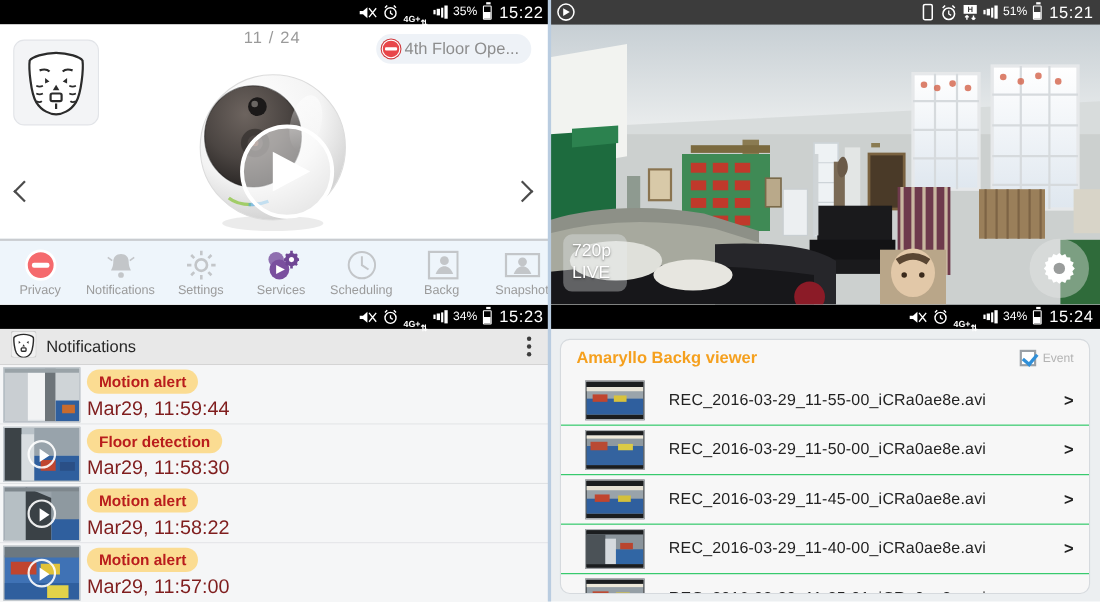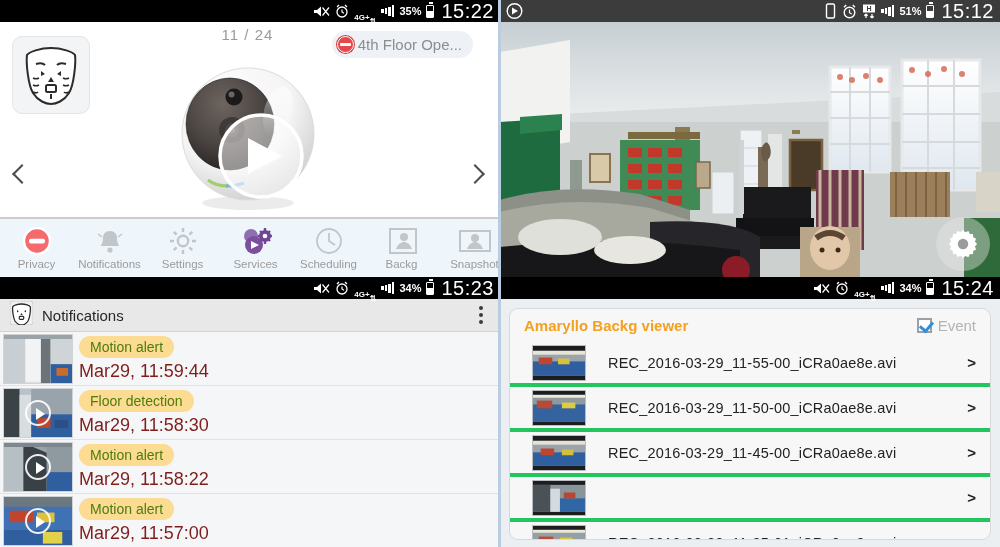--- a/index.html
+++ b/index.html
@@ -25,42 +25,42 @@
     height: 22px; background:#000; color:#fff;
     display:flex; align-items:center; justify-content:flex-end;
     padding: 0 6px 0 6px; gap:5px;
     font-size: 13px; font-weight:bold; letter-spacing:0;
     position:relative; z-index: 20;
   }
   .statusbar.grey { background:#3c3c3c; }
   .statusbar .si { display:inline-flex; align-items:center; line-height:1; }
   .statusbar .sb-left { position:absolute; left:6px; top:50%; transform:translateY(-50%);
                         display:flex; align-items:center; gap:4px; }
-  .statusbar .pct { font-size:11px; font-weight:bold; }
-  .statusbar .clock { font-size:20px; font-weight:normal; margin-left:2px; letter-spacing:0.5px;}
+  .statusbar .pct { font-size:11px; font-weight:normal; }
+  .statusbar .clock { font-size:15px; font-weight:normal; margin-left:2px; letter-spacing:0.5px;}
   .net-lbl { font-size:8px; line-height:0.95; text-align:center; font-weight:bold;margin-top:14px;}
   .bars { display:inline-flex; align-items:flex-end; gap:1px; height:12px; }
   .bars i { display:block; width:2.5px; background:#fff; }
   .bars i:nth-child(1){height:4px;} .bars i:nth-child(2){height:6px;}
   .bars i:nth-child(3){height:9px;} .bars i:nth-child(4){height:12px;}
   .batt { width:8px; height:13px; border:1.5px solid #fff; border-radius:1px; position:relative;
           background:linear-gradient(to top, #fff 55%, transparent 55%); }
   .batt:before { content:""; position:absolute; top:-3.5px; left:2px; width:4px; height:2px; background:#fff; }
 
   
   .tl-body { position:absolute; left:0; top:22px; width:495px; height:195px; background:#fff; }
   .logo-badge {
     position:absolute; left:12px; top:14px; width:78px; height:78px;
     border-radius:10px; background:#f3f4f6; border:1px solid #e2e4e8;
     display:flex; align-items:center; justify-content:center;
   }
   .counter { position:absolute; left:0; right:0; top:4px; text-align:center;
              color:#9a9a9a; font-size:15px; letter-spacing:1px; }
   .devpill {
-    position:absolute; right:22px; top:9px; height:27px; max-width:160px;
+    position:absolute; right:12px; top:9px; height:27px; max-width:160px;
     background:#eef2f7; border-radius:14px; display:flex; align-items:center;
     gap:4px; padding:0 11px 0 5px;
   }
   .devpill span.lbl { color:#8d8d8d; font-size:15px; white-space:nowrap;
                       overflow:hidden; text-overflow:ellipsis; }
   .noentry { width:17px; height:17px; border-radius:50%;
              background:#e8464a; border:1.5px solid #fff;
              box-shadow:0 0 0 1px #d13b3f; position:relative; flex:0 0 auto; }
   .noentry:after { content:""; position:absolute; left:2px; right:2px; top:50%;
                    height:2.5px; margin-top:-1.2px; background:#fff; border-radius:1px;}
@@ -107,37 +107,37 @@
   .nrow { display:flex; align-items:center; height:54px; border-bottom:1px solid #e0e2e4;
           background:#f5f6f7; }
   .nthumb { width:70px; height:50px; margin:0 6px 0 3px; flex:0 0 70px;
             border:1px solid #cfd3d6; position:relative; overflow:hidden; background:#8795a1; }
   .playdot { position:absolute; left:50%; top:50%; transform:translate(-50%,-50%);
              width:26px; height:26px; border-radius:50%; border:2px solid rgba(255,255,255,.9); }
   .playdot:after { content:""; position:absolute; left:9px; top:6px;
                    border-left:9px solid #fff; border-top:6px solid transparent;
                    border-bottom:6px solid transparent; }
   .ncontent { display:flex; flex-direction:column; justify-content:center; gap:3px; }
-  .ntag { align-self:flex-start; background:#fbdc92; color:#4d7c0f; font-size:14px;
-          padding:3px 11px; border-radius:11px; }
+  .ntag { align-self:flex-start; background:#fbdc92; color:#b91c1c; font-size:14px;
+          padding:3px 11px; border-radius:11px;font-weight:bold; }
   .ntime { font-size:18px; color:#7f1d1d; }
 
   
   .cv-card { position:absolute; left:9px; top:31px; width:482px; height:232px;
              background:#f7f7f7; border:1px solid #d6dade; border-radius:9px; overflow:hidden; }
   .cv-head { height:33px; display:flex; align-items:center; padding:0 14px; }
   .cv-title { color:#f5a01e; font-size:15px; font-weight:bold; }
   .cv-check { margin-left:auto; display:flex; align-items:center; gap:6px; }
   .chkbox { width:15px; height:15px; border:2px solid #9aa0a6; background:#fff; position:relative; }
   .chkbox:after { content:""; position:absolute; left:3px; top:-1px; width:6px; height:10px;
                   border-right:3px solid #2f8fd8; border-bottom:3px solid #2f8fd8;
                   transform:rotate(40deg); }
-  .cv-check .clbl { color:#b3b3b3; font-size:15px; }
+  .cv-check .clbl { color:#b3b3b3; font-size:11px; }
   .cvrow { display:flex; align-items:center; height:45px; padding:0 14px 0 22px;
-           border-bottom:4px solid #22c55e; }
+           border-bottom:1px solid #22c55e; }
   .cvthumb { width:54px; height:36px; flex:0 0 54px; border:1px solid #b9bdc1;
              background:#16181a; overflow:hidden; position:relative; }
   .cvname { margin-left:22px; font-size:14.5px; color:#222; letter-spacing:.2px; }
   .cvarrow { margin-left:auto; font-size:15px; font-weight:bold; color:#222; }
 
   
   .sc { position:absolute; inset:0; }
 </style>
 </head>
 <body>
@@ -346,21 +346,21 @@
           </svg>
       </span>
       <span class="si bars">
           <i></i>
           <i></i>
           <i></i>
           <i></i>
         </span>
       <span class="pct">51%</span>
       <span class="si batt"></span>
-      <span class="clock">15:12</span>
+      <span class="clock">15:21</span>
     </div>
 
     <div class="live">
       <svg class="scene" viewBox="0 0 500 255" preserveAspectRatio="none">
         <defs>
           <linearGradient id="ceil" x1="0" y1="0" x2="0" y2="1">
             <stop offset="0%" stop-color="#c7cfd4"></stop>
               <stop offset="100%" stop-color="#eef0f0"></stop>
           </linearGradient>
           <linearGradient id="winglow" x1="0" y1="0" x2="0" y2="1">
@@ -441,20 +441,24 @@
         <rect x="300" y="205" width="60" height="50" fill="#b9a689"></rect>
         <ellipse cx="330" cy="226" rx="20" ry="22" fill="#e2c8a8"></ellipse>
         <path d="M316 216q14-10 28 0" stroke="#5a4632" stroke-width="6" fill="none"></path>
         <circle cx="322" cy="228" r="2.5" fill="#3a2a1c"></circle>
           <circle cx="338" cy="228" r="2.5" fill="#3a2a1c"></circle>
         <rect x="464" y="196" width="36" height="59" fill="#2f6b3a"></rect>
         <rect x="476" y="150" width="24" height="40" fill="#d8d4c8"></rect>
         <rect x="240" y="118" width="4" height="74" fill="#cfd4d6"></rect>
       </svg>
 
+      <div class="badge720">
+        <div>720p</div>
+        <div>LIVE</div>
+      </div>
 
       <div class="gearbtn">
         <svg width="34" height="34" viewBox="0 0 34 34">
           <g fill="#fff">
             <path d="M17 3l2.4 2.2 3-1.2 1.4 2.9 3.2.2.2 3.2 2.9 1.4-1.2 3 2.2 2.4-2.2 2.4 1.2 3-2.9 1.4-.2 3.2-3.2.2-1.4 2.9-3-1.2L17 31l-2.4-2.2-3 1.2-1.4-2.9-3.2-.2-.2-3.2-2.9-1.4 1.2-3L2.9 17l2.2-2.4-1.2-3 2.9-1.4.2-3.2 3.2-.2 1.4-2.9 3 1.2z"></path>
           </g>
           <circle cx="17" cy="17" r="5.2" fill="#9a9d9c"></circle>
         </svg>
       </div>
     </div>
@@ -672,20 +676,21 @@
         <div class="cvthumb">
           <svg class="sc" viewBox="0 0 54 36" preserveAspectRatio="none">
             <rect width="54" height="36" fill="#1b1d1f"></rect>
             <rect y="4" width="54" height="28" fill="#8a949b"></rect>
             <rect x="0" y="4" width="18" height="28" fill="#4b5257"></rect>
             <rect x="18" y="8" width="10" height="24" fill="#d5dade"></rect>
             <rect x="28" y="18" width="26" height="14" fill="#3166a4"></rect>
             <rect x="32" y="12" width="12" height="6" fill="#b9452f"></rect>
           </svg>
         </div>
+        <span class="cvname">REC_2016-03-29_11-40-00_iCRa0ae8e.avi</span>
         <span class="cvarrow">&gt;</span>
       </div>
 
       <div class="cvrow">
         <div class="cvthumb">
           <svg class="sc" viewBox="0 0 54 36" preserveAspectRatio="none">
             <rect width="54" height="36" fill="#1b1d1f"></rect>
             <rect y="4" width="54" height="28" fill="#959fa6"></rect>
             <rect y="15" width="54" height="17" fill="#2f5f9e"></rect>
             <rect x="6" y="11" width="15" height="8" fill="#bd4a33"></rect>

